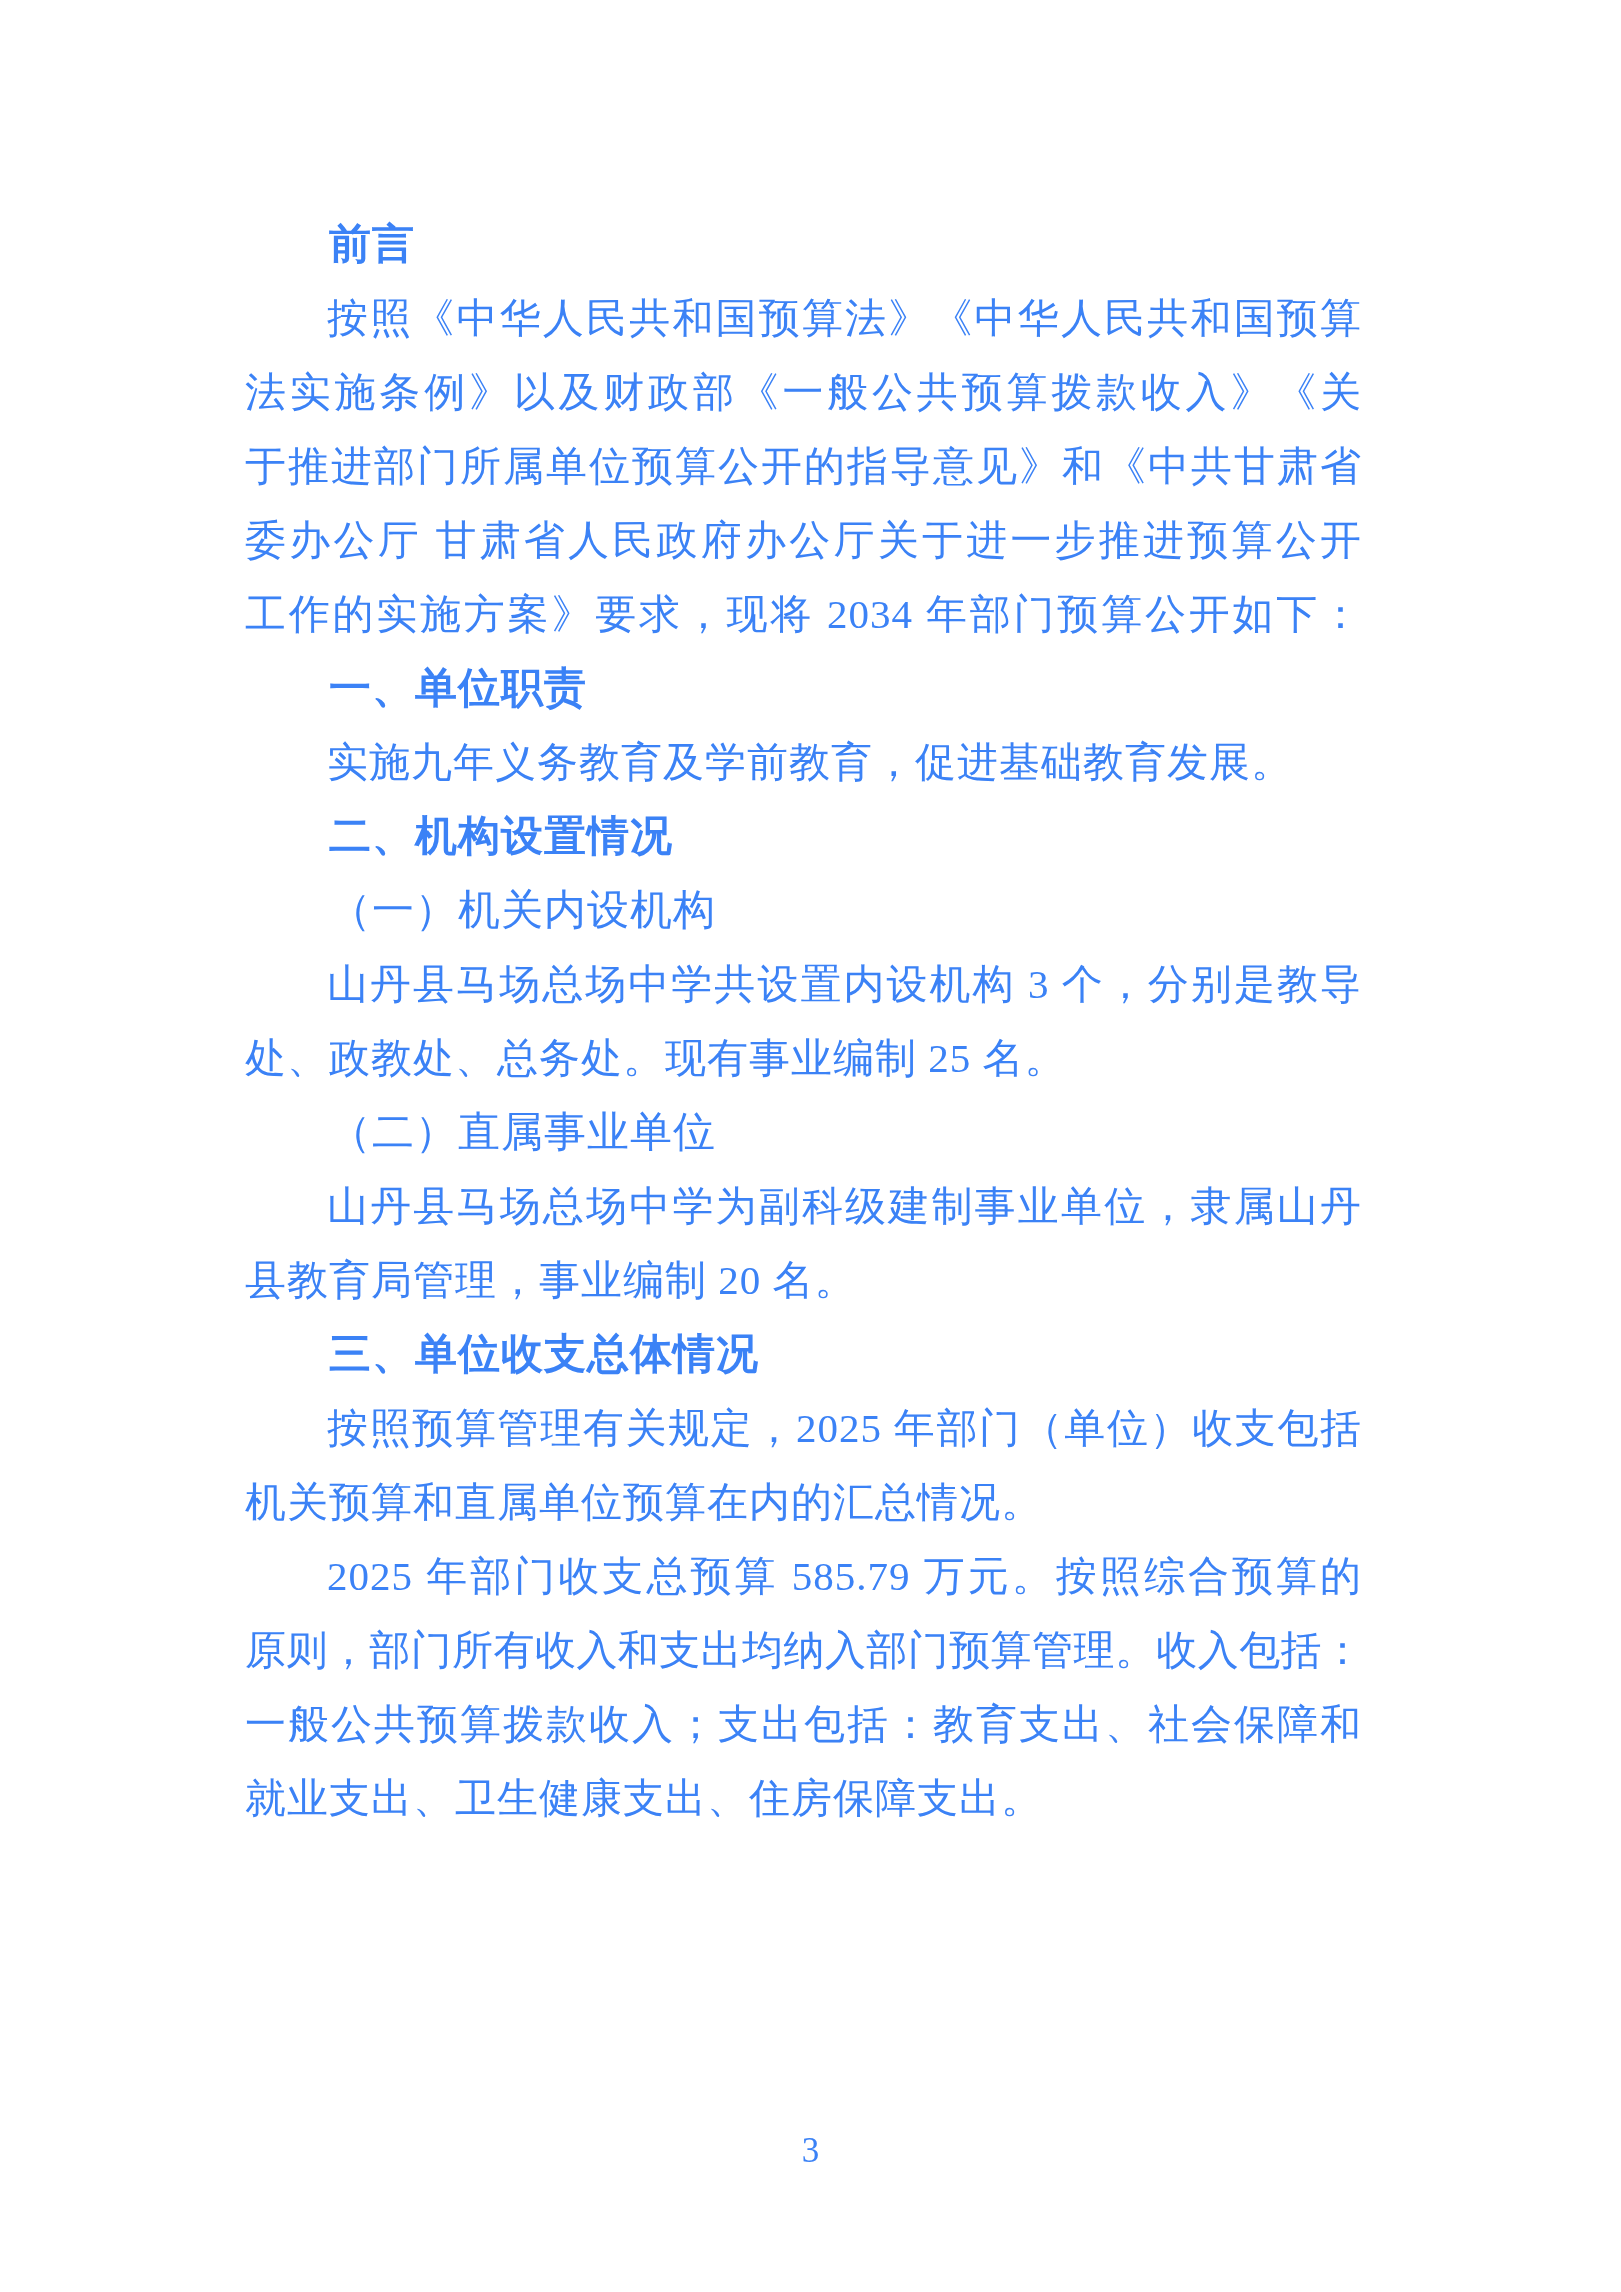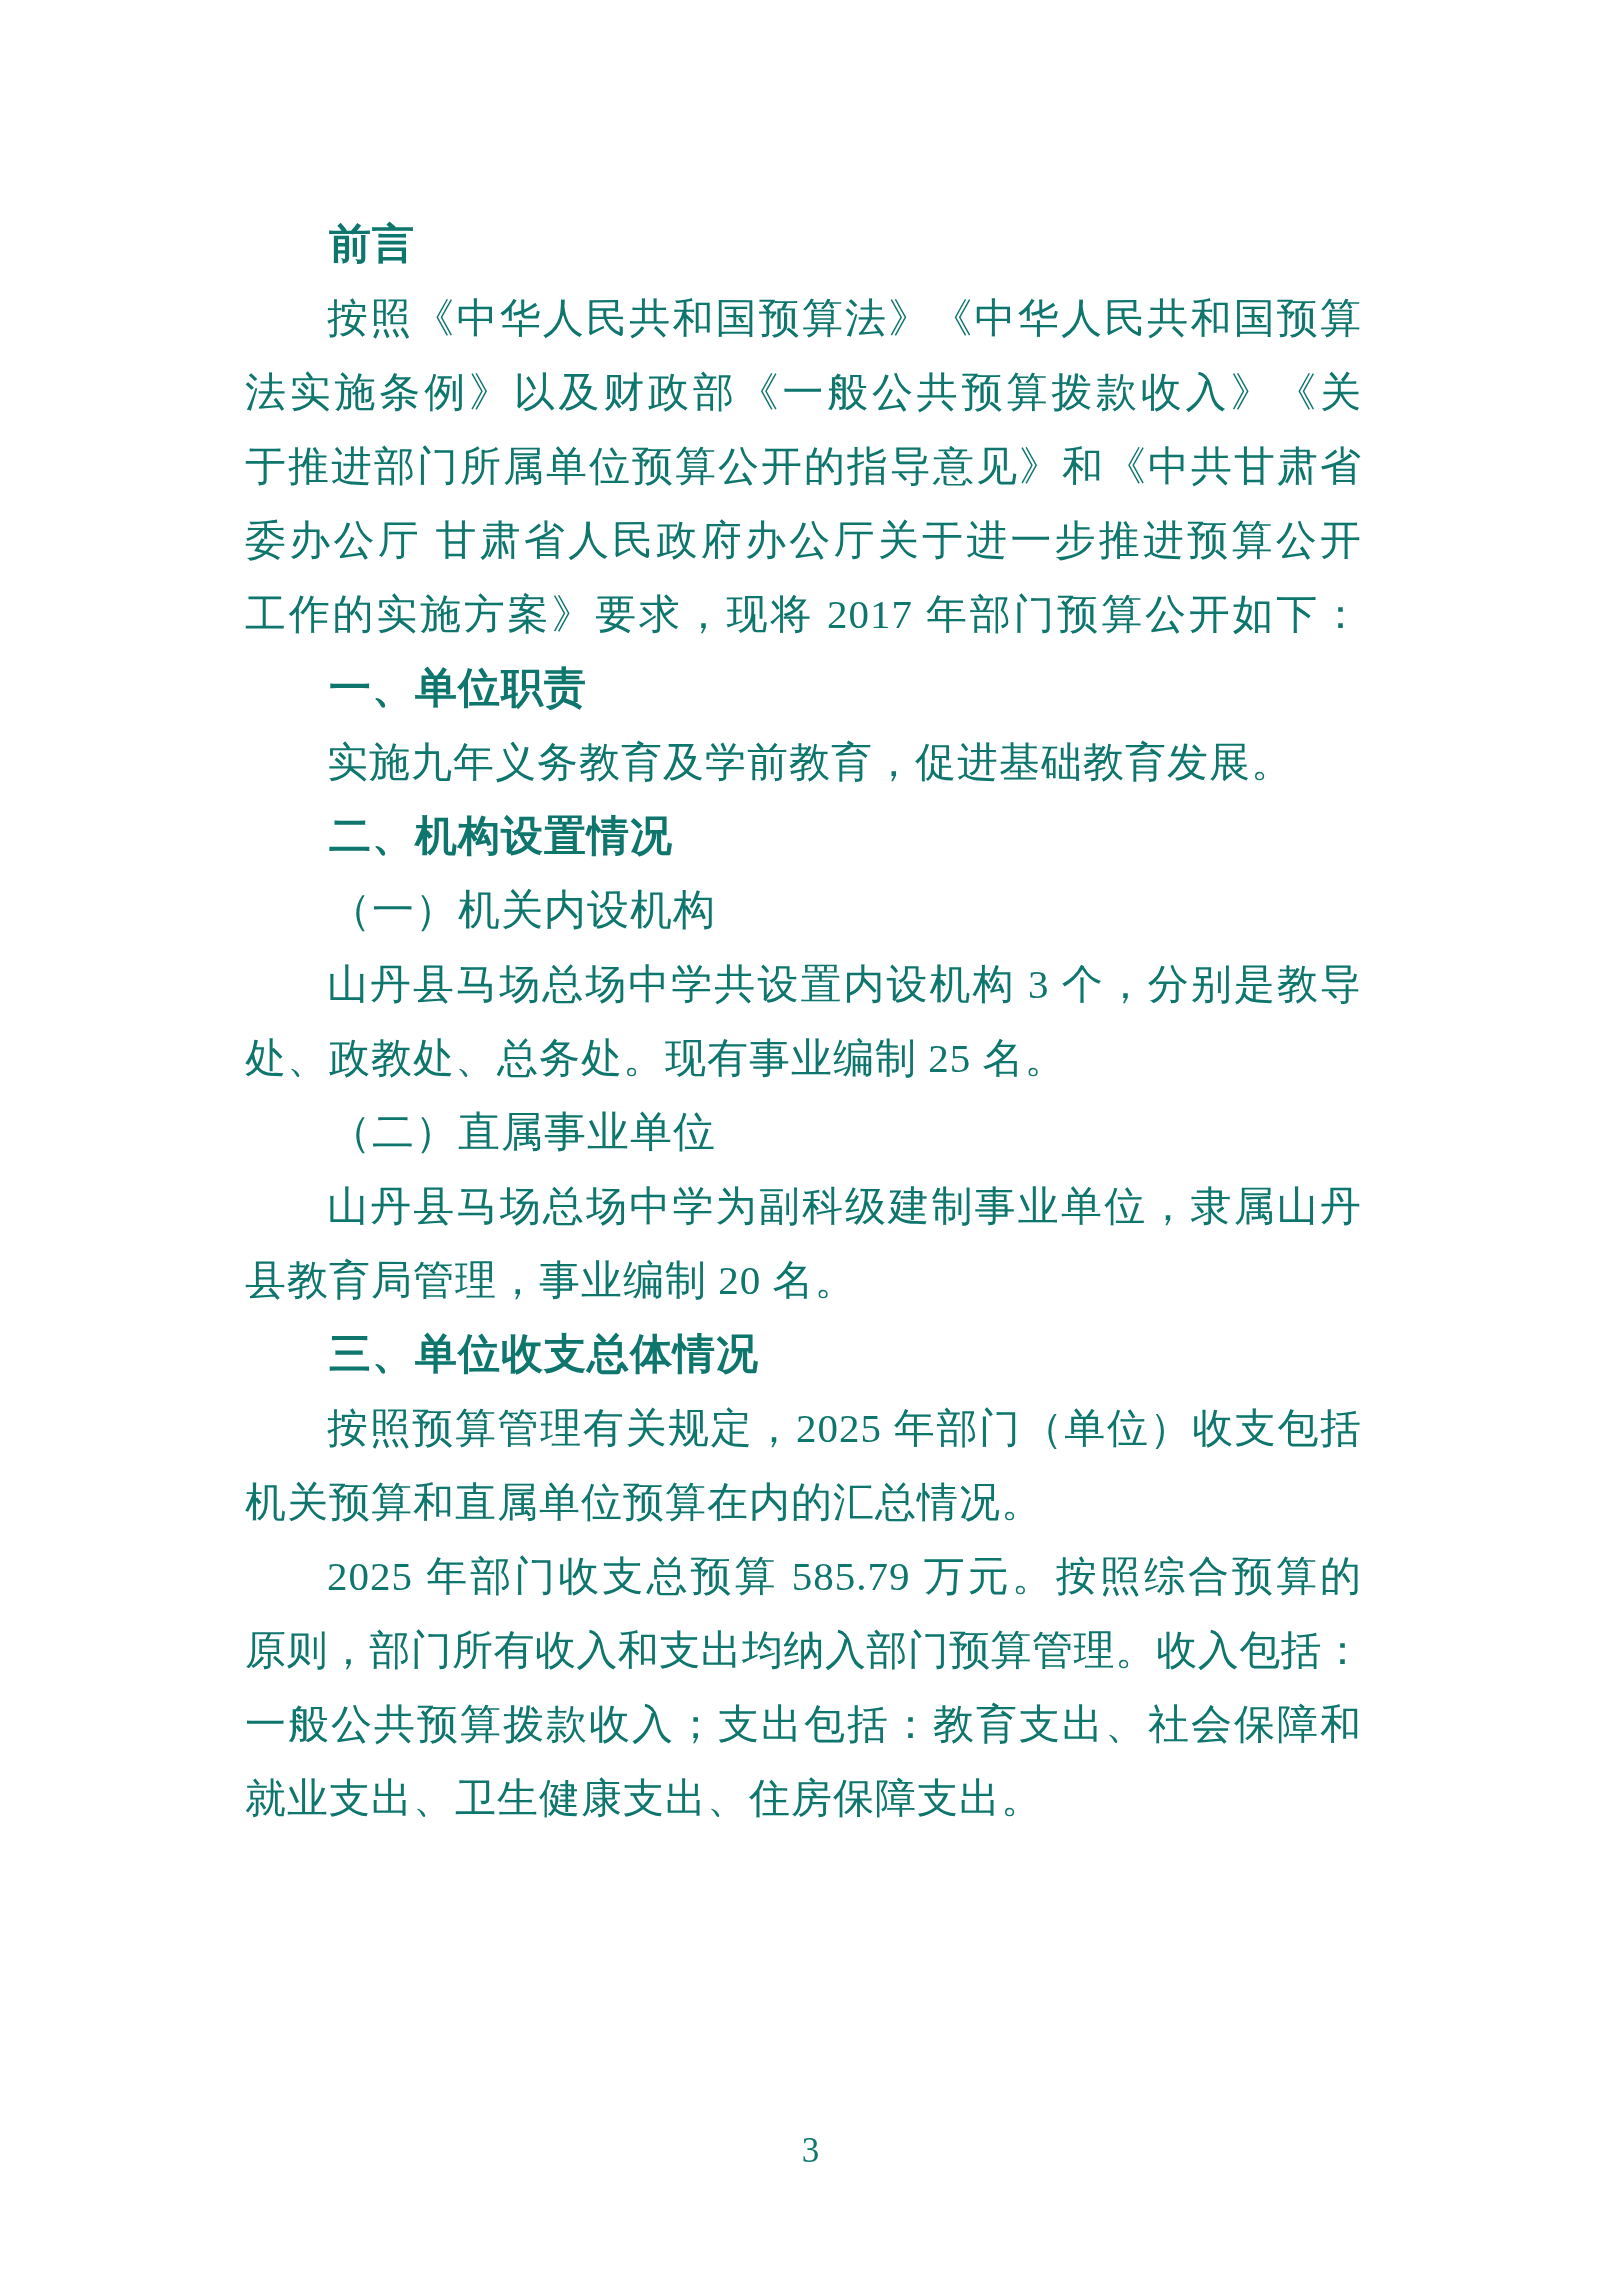--- a/index.html
+++ b/index.html
@@ -5,21 +5,21 @@
   html, body {
     margin: 0;
     padding: 0;
     background: #ffffff;
   }
   .page {
     position: relative;
     width: 1621px;
     height: 2293px;
     background: #ffffff;
-    color: #0f766e;
+    color: #3b82f6;
     font-family: "Liberation Serif", "DejaVu Serif", serif;
     overflow: hidden;
   }
   .content {
     position: absolute;
     left: 245px;
     top: 207px;
     width: 1117px;
   }
   .line {
@@ -71,21 +71,21 @@
 
 <div class="page">
   <div class="content">
 
     <div class="line title indent">前言</div>
 
     <div class="line fill indent">按照《中华人民共和国预算法》《中华人民共和国预算</div>
     <div class="line fill">法实施条例》以及财政部《一般公共预算拨款收入》《关</div>
     <div class="line fill">于推进部门所属单位预算公开的指导意见》和《中共甘肃省</div>
     <div class="line fill">委办公厅 甘肃省人民政府办公厅关于进一步推进预算公开</div>
-    <div class="line fill">工作的实施方案》要求，现将 2017 年部门预算公开如下：</div>
+    <div class="line fill">工作的实施方案》要求，现将 2034 年部门预算公开如下：</div>
 
     <div class="line h1 indent">一、单位职责</div>
     <div class="line indent">实施九年义务教育及学前教育，促进基础教育发展。</div>
 
     <div class="line h1 indent">二、机构设置情况</div>
 
     <div class="line h2 indent">（一）机关内设机构</div>
     <div class="line fill indent">山丹县马场总场中学共设置内设机构 3 个，分别是教导</div>
     <div class="line">处、政教处、总务处。现有事业编制 25 名。</div>
 

